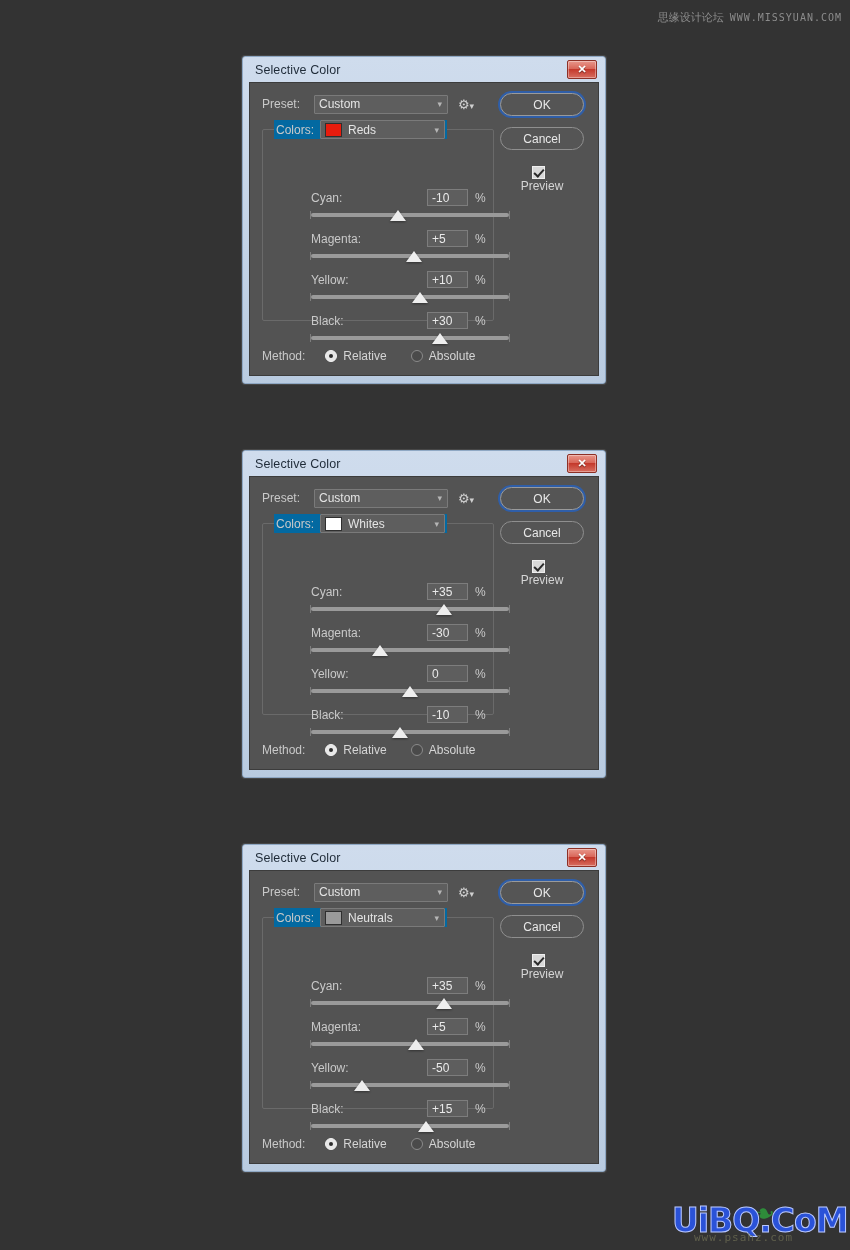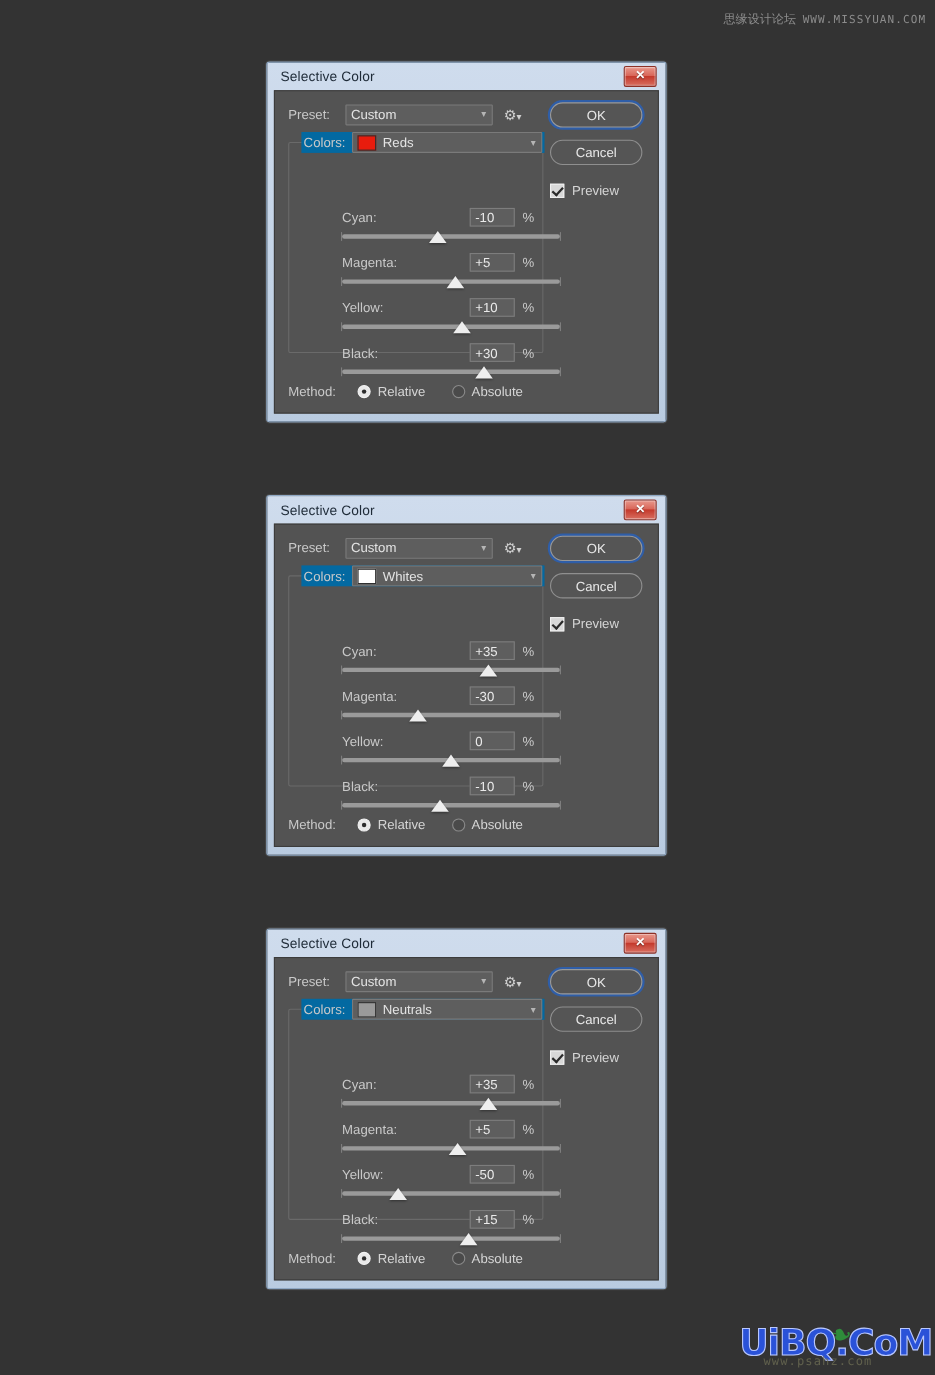--- a/index.html
+++ b/index.html
@@ -191,21 +191,21 @@
     align-items: center;
     background: #0369a1;
     padding: 0 2px;
   }
   .colors-label {
     color: #c9c9c9;
     font-size: 12px;
     margin-right: 6px;
   }
   .colors-combo {
-    width: 173px;
+    width: 125px;
   }
   .swatch {
     width: 15px;
     height: 12px;
     border: 1px solid #2f2f2f;
     margin-right: 6px;
     flex: 0 0 auto;
   }
 
   
@@ -343,20 +343,21 @@
     margin-bottom: 11px;
   }
   .btn.primary {
     border: 1px solid #9a9a9a;
     box-shadow: 0 0 0 2px #2f5ea8;
   }
   .check-row {
     display: flex;
     align-items: center;
     margin-top: 16px;
+    flex-direction: column;
   }
   .checkbox {
     width: 13px;
     height: 13px;
     background: #d8d8d8;
     border: 1px solid #efefef;
     margin-right: 7px;
     position: relative;
     box-sizing: border-box;
   }

